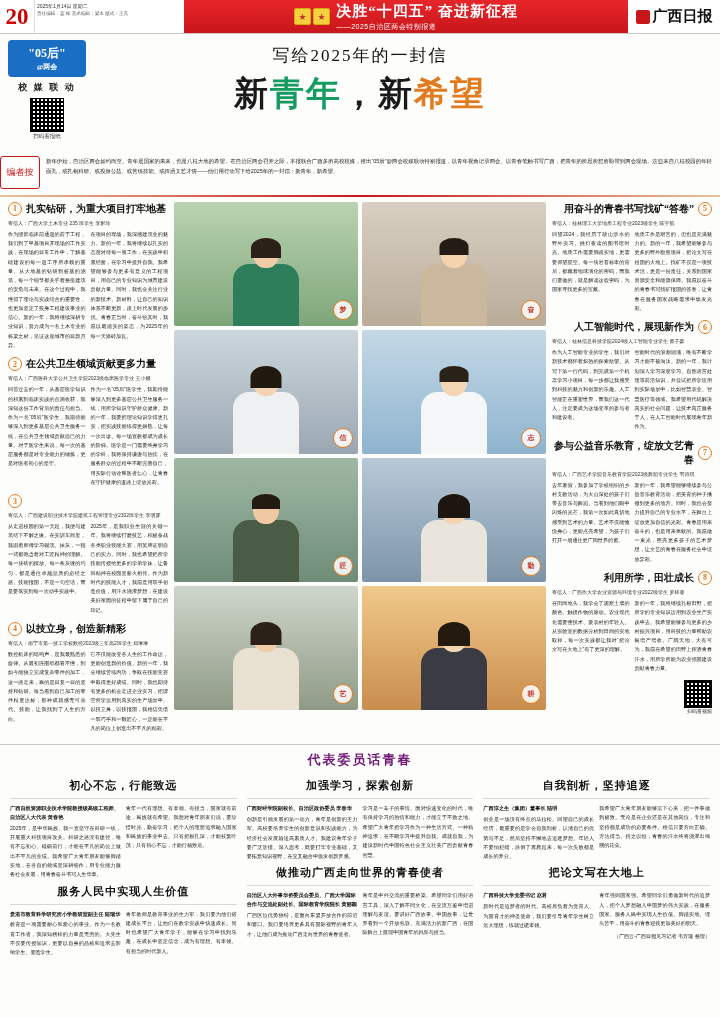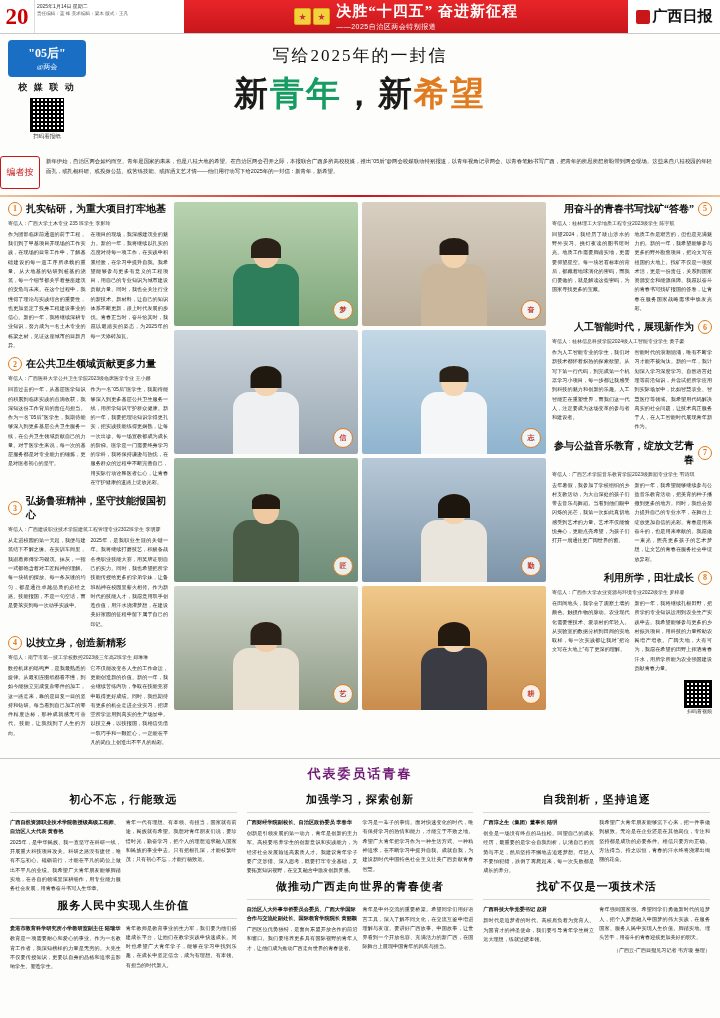--- a/index.html
+++ b/index.html
@@ -43,21 +43,21 @@
                font-family:"Liberation Serif", serif; font-size: 15px; font-weight:bold; color:#111; }
   .mast-logo .sq { width:14px;height:14px;background:#c8161b;margin-right:3px;border-radius:2px;}
 
   
   .titlearea { position: relative; height: 118px; padding-top: 6px; }
   .lianghui-badge {
     position: absolute; left: 8px; top: 6px; width: 78px; text-align: center;
   }
   .lh-box { background: #1a6fc4; color:#fff; border-radius:4px; padding: 5px 2px;
             font-family:"Liberation Serif",serif; font-weight:bold; font-size: 12px; }
-  .lh-box small { display:block; font-size:7px; font-weight:normal; }
+  .lh-box small { display:block; font-size:7px; font-weight:bold; }
   .lh-sub { font-size: 9px; margin-top: 4px; letter-spacing: 2px; color:#222; font-weight:bold;}
   .qr { width: 34px; height: 34px; margin: 4px auto 0;
         background:
           repeating-linear-gradient(0deg,#000 0 2px,#fff 2px 4px),
           repeating-linear-gradient(90deg,#000 0 2px,#fff 2px 4px);
         background-blend-mode: multiply; border:1px solid #000;}
   .qr-cap { font-size: 5.5px; color:#333; margin-top:1px; }
   .headline-wrap { text-align: center; padding-top: 4px; }
   .kicker { font-family:"Liberation Serif",serif; font-size: 17px; color:#111; letter-spacing:2px; }
   .headline { font-family:"Liberation Serif",serif; font-size: 34px; font-weight:bold;
@@ -204,21 +204,20 @@
         <div class="meta">寄信人：广西医科大学公共卫生学院2023级临床医学专业 王小娜</div>
         <div class="body2">
           <div class="ptext">回首过去的一年，从基层医学知识的积累到临床实践的点滴收获，我深知这份工作背后的责任与担当。作为一名“05后”医学生，我期待能够深入到更多基层公共卫生服务一线，在公共卫生领域贡献自己的力量。对于医学生来说，每一次的基层服务都是对专业能力的锤炼，更是对医者初心的坚守。</div>
           <div class="ptext">作为一名“05后”医学生，我期待能够深入到更多基层公共卫生服务一线，用所学知识守护群众健康。新的一年，我要把理论知识学得更扎实，把实践技能练得更娴熟，让每一次出诊、每一场宣教都成为成长的阶梯。医学是一门需要终身学习的学科，我将保持谦逊与热忱，在服务群众的过程中不断完善自己，用实际行动诠释医者仁心，让青春在守护健康的道路上绽放光彩。</div>
         </div>
       </div>
 
       <div class="entry">
         <div class="entry-head">
           <div class="num-badge">3</div>
-          <div class="entry-title">弘扬鲁班精神，坚守技能报国初心</div>
         </div>
         <div class="meta">寄信人：广西建设职业技术学院建筑工程管理专业2302班学生 李明霖</div>
         <div class="body2">
           <div class="ptext">从走进校园的第一天起，我便与建筑结下不解之缘。在实训车间里，我跟着师傅学习砌筑、抹灰，一招一式都饱含着对工匠精神的理解。每一块砖的摆放、每一条灰缝的均匀，都是通往卓越品质的必经之路。技能报国，不是一句空话，而是要落实到每一次动手实践中。</div>
           <div class="ptext">2025年，是我职业生涯的关键一年。我将继续打磨技艺，积极备战各类职业技能大赛，用奖牌证明自己的实力。同时，我也希望把所学技能传授给更多的学弟学妹，让鲁班精神在校园里薪火相传。作为新时代的技能人才，我愿意用双手创造价值，用汗水浇灌梦想，在建设美好家园的征程中留下属于自己的印记。</div>
         </div>
       </div>
 
       <div class="entry">
         <div class="entry-head">
@@ -442,21 +441,21 @@
     <div>
       <div class="sub-h">自我剖析，坚持追逐</div>
       <div class="rule"></div>
       <div class="two">
         <div>
           <div class="who">广西淳之生（集团）董事长 陆明</div>
           <div class="ptext">创业是一场没有终点的马拉松。回望自己的成长经历，最重要的是学会自我剖析，认清自己的优势与不足，然后坚持不懈地去追逐梦想。年轻人不要怕犯错，跌倒了再爬起来，每一次失败都是成长的养分。</div>
         </div>
         <div class="ptext">我希望广大青年朋友能够沉下心来，把一件事做到极致。无论是在企业还是在其他岗位，专注和坚持都是成功的必要条件。相信只要方向正确、方法得当、持之以恒，青春的汗水终将浇灌出绚丽的花朵。</div>
       </div>
-      <div class="sub-h">找矿不仅是一项技术活</div>
+      <div class="sub-h">把论文写在大地上</div>
       <div class="rule"></div>
       <div class="two">
         <div>
           <div class="who">广西科技大学党委书记 赵君</div>
           <div class="ptext">新时代是追梦者的时代。高校肩负着为党育人、为国育才的神圣使命，我们要引导青年学生树立远大理想，练就过硬本领。</div>
         </div>
         <div class="ptext">青年强则国家强。希望同学们勇做新时代的追梦人，把个人梦想融入中国梦的伟大实践，在服务国家、服务人民中实现人生价值。脚踏实地、埋头苦干，用奋斗的青春迎接更加美好的明天。</div>
       </div>
       <div class="ptext" style="text-align:right;margin-top:2px;">（广西云-广西日报见习记者 韦方璇 整理）</div>
     </div>

